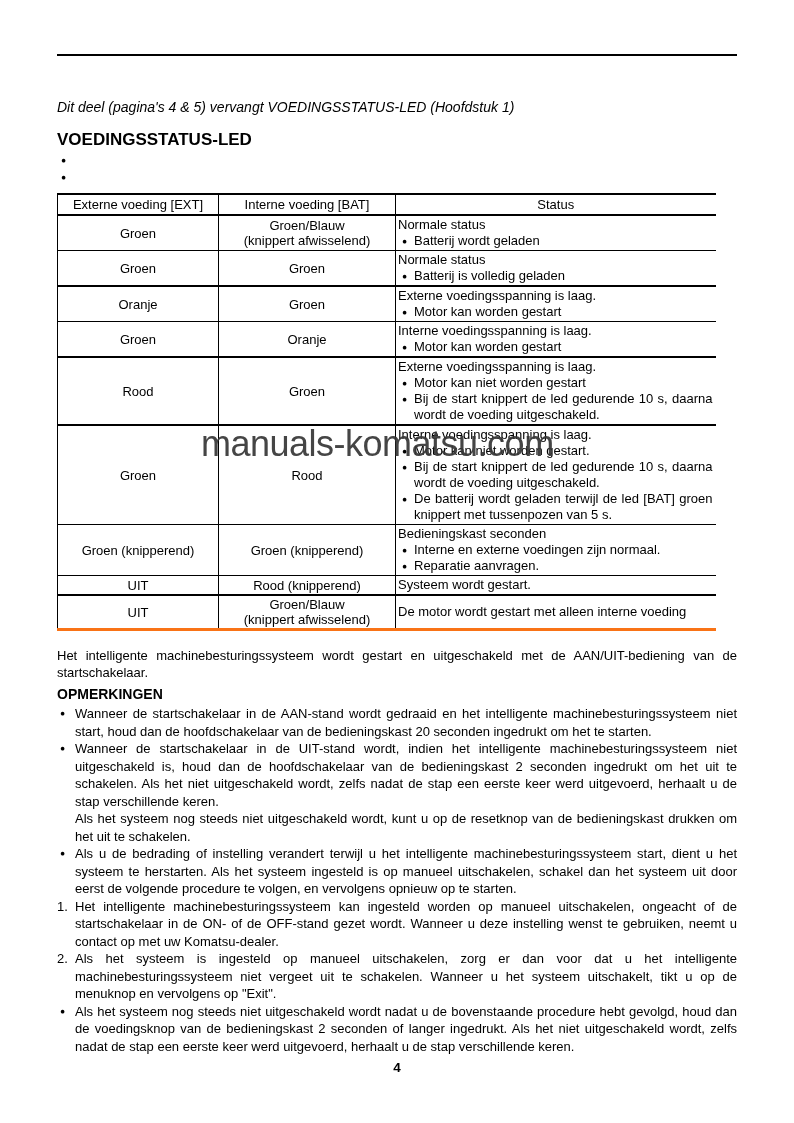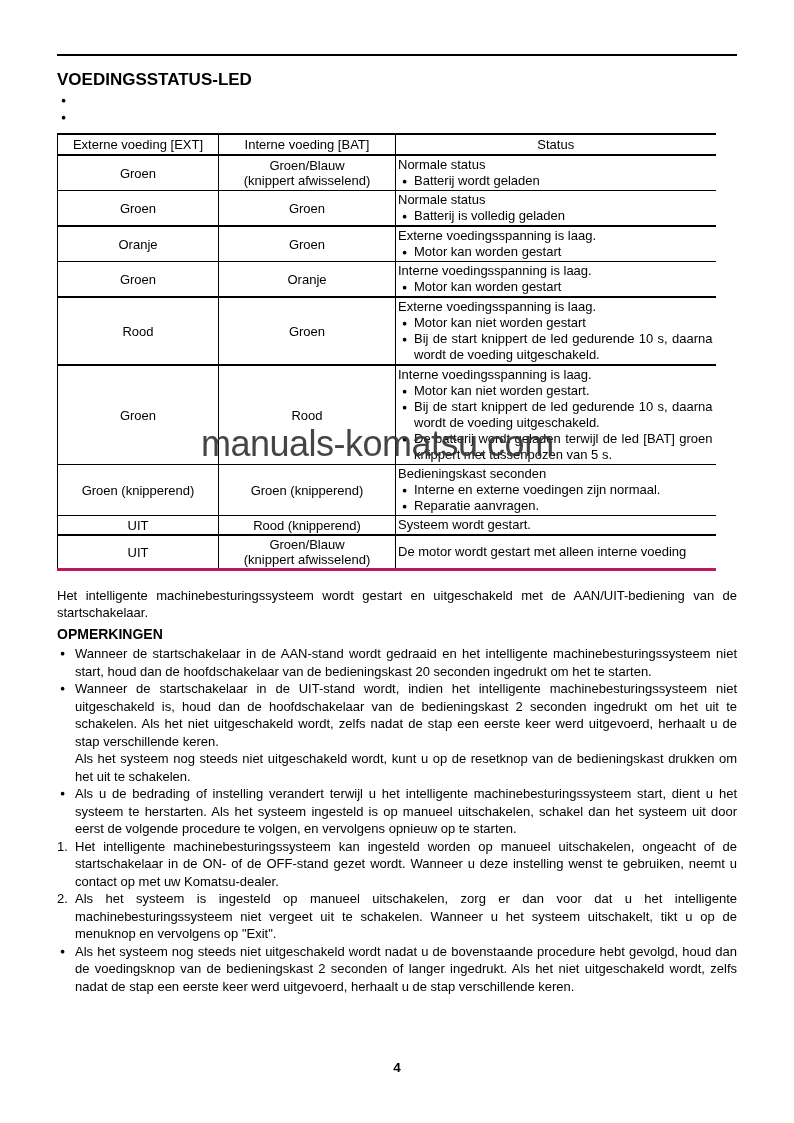--- a/index.html
+++ b/index.html
@@ -19,21 +19,21 @@
 
   .intro-list { margin-top:4px; }
   .intro-item { display:flex; font-size:13px; line-height:17px; }
   .intro-item .dot { flex:none; width:17px; padding-left:4px; box-sizing:border-box; font-size:8.5px; line-height:17px; }
 
   
   table.led { border-collapse:collapse; table-layout:fixed; width:658px; margin-top:7px; font-size:13px; }
   table.led col.c1col { width:161px; }
   table.led col.c2col { width:177px; }
   table.led col.c3col { width:320px; }
-  table.led { border-top:2px solid #000; border-left:1.5px solid #000; border-bottom:3px solid #be185d; }
+  table.led { border-top:2px solid #000; border-left:1.5px solid #000; border-bottom:3px solid #f97316; }
   table.led th {
     font-weight:normal; text-align:center; font-size:13px; line-height:17px;
     border-bottom:2.5px solid #000; padding:1px 0;
   }
   table.led th + th, table.led td + td { border-left:1.5px solid #000; }
   table.led tr.row td { border-bottom:1px solid #000; padding:1px 0; vertical-align:middle; }
   table.led tr.row.group-end td { border-bottom:2.5px solid #000; }
   td.c1, td.c2 { text-align:center; }
   .cell-line { line-height:15px; }
   td.c3 { padding:1px 1px 1px 0 !important; }
@@ -62,20 +62,21 @@
     font-size:13.5px; font-weight:bold; }
 </style>
 </head>
 <body>
 
 <div class="page">
   <div class="content">
 
     <div class="top-rule"></div>
 
+    <div class="replacement-note">Dit deel (pagina's 4 &amp; 5) vervangt VOEDINGSSTATUS-LED (Hoofdstuk 1)</div>
 
     <div class="section-title">VOEDINGSSTATUS-LED</div>
 
     <div class="intro-list">
       <div class="intro-item">
         <span class="dot">●</span>
       </div>
       <div class="intro-item">
         <span class="dot">●</span>
       </div>

